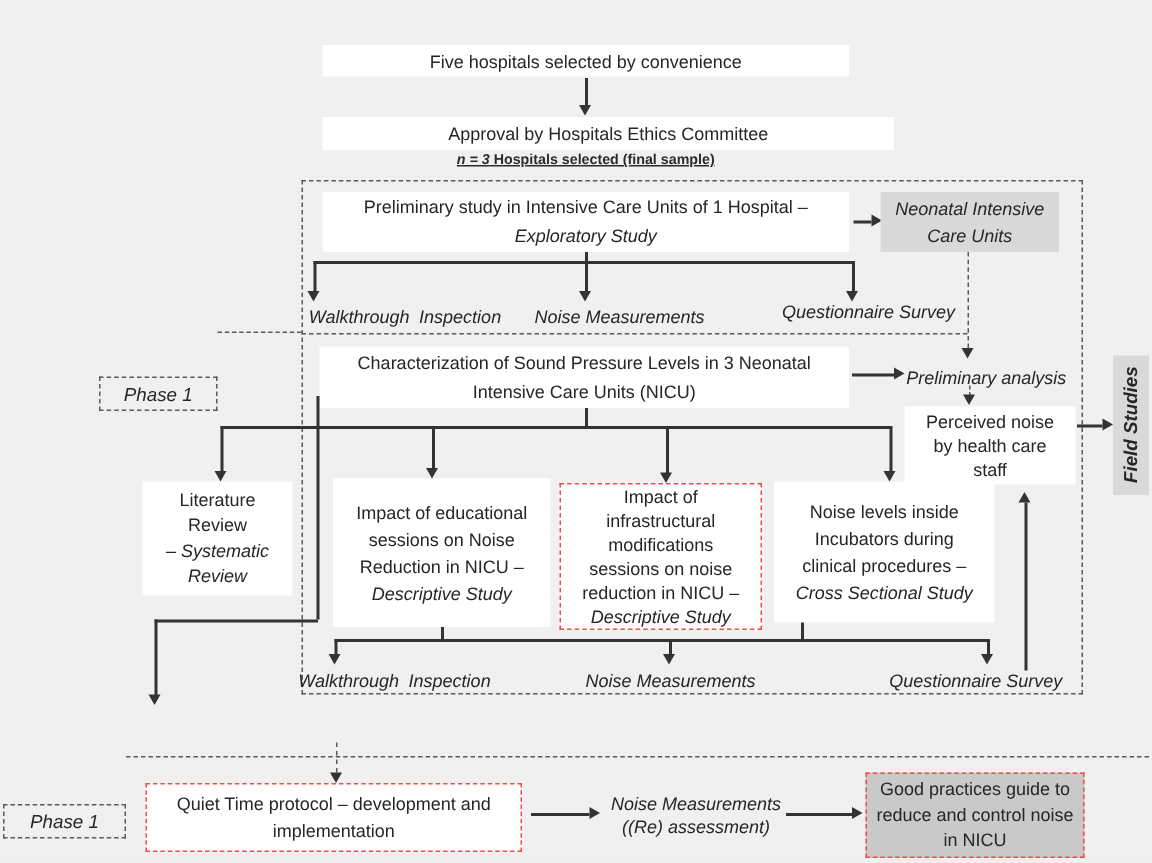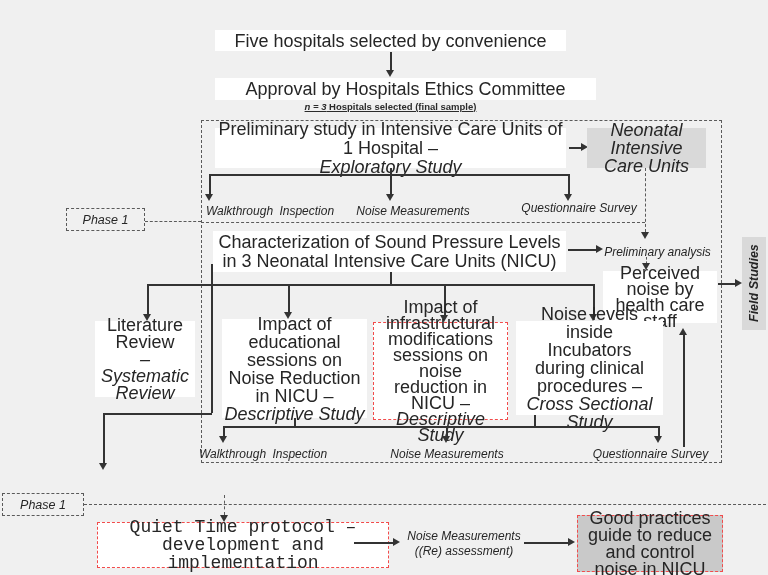--- a/index.html
+++ b/index.html
@@ -1,38 +1,38 @@
 <!DOCTYPE html>
 <html><head>
 <meta charset="utf-8">
 <style>
   html,body{margin:0;padding:0;}
   body{font-family:"Liberation Sans",sans-serif;background:#e8e8e8;}
   #stage{position:relative;width:768px;height:575px;background:#f0f0f0;overflow:hidden;color:#262626;}
   .bx{position:absolute;background:#fff;display:flex;flex-direction:column;align-items:center;justify-content:center;
-      text-align:center;font-size:18px;line-height:18px;color:#262626;box-sizing:border-box;}
+      text-align:center;font-size:12px;line-height:18px;color:#262626;box-sizing:border-box;}
   .gray{background:#d9d9d9;}
   .graydk{background:#c9c9c9;}
   .redb{border:1.5px dashed #f24b4b;}
   .it{font-style:italic;}
   .blk{display:block;}
   .lbl{position:absolute;font-style:italic;font-size:12px;line-height:14px;text-align:center;color:#262626;}
   .ws{word-spacing:3px;}
   .ln{position:absolute;background:#333;}
   .dh{position:absolute;height:0;border-top:1.4px dashed #5a5a5a;}
   .dv{position:absolute;width:0;border-left:1.4px dashed #5a5a5a;}
   .drect{position:absolute;border:1.4px dashed #5a5a5a;box-sizing:border-box;}
   .ah{position:absolute;width:0;height:0;}
   .ah.d{border-left:4.5px solid transparent;border-right:4.5px solid transparent;border-top:7px solid #333;}
   .ah.u{border-left:4.5px solid transparent;border-right:4.5px solid transparent;border-bottom:7px solid #333;}
   .ah.r{border-top:4.5px solid transparent;border-bottom:4.5px solid transparent;border-left:7px solid #333;}
   .note{position:absolute;font-size:9.5px;font-weight:700;text-align:center;color:#2b2b2b;}
   .vert{writing-mode:vertical-rl;transform:rotate(180deg);font-style:italic;font-weight:700;font-size:12.5px;}
   .phase{position:absolute;border:1.4px dashed #5a5a5a;display:flex;align-items:center;justify-content:center;
-         font-style:italic;font-size:12.5px;box-sizing:border-box;}
+         font-style:italic;font-size:12.5px;box-sizing:border-box;margin-top:43px;}
 </style>
 </head>
 <body>
 
 <div id="stage">
 
   <div class="drect" style="left:201px;top:120px;width:521px;height:343px;"></div>
   <div class="dh" style="left:201px;top:222px;width:444px;"></div>
   <div class="phase" style="left:66px;top:208px;width:79px;height:23px;">
       <span>Phase 1</span>
@@ -140,21 +140,21 @@
   <div class="lbl ws" style="left:197px;top:447px;width:132px;">Walkthrough Inspection</div>
   <div class="lbl" style="left:387px;top:447px;width:120px;">Noise Measurements</div>
   <div class="lbl" style="left:590px;top:447px;width:121px;">Questionnaire Survey</div>
 
   <div class="ln" style="left:683px;top:335px;width:1.5px;height:112px;"></div>
   <div class="ah u" style="left:679px;top:328px;"></div>
 
   <div class="dv" style="left:224px;top:495px;height:20px;"></div>
   <div class="ah d" style="left:220px;top:515px;"></div>
 
-  <div class="bx redb" style="left:97px;top:522px;width:292px;height:46px;line-height:18px;font-family:Liberation Mono, monospace;">
+  <div class="bx redb" style="left:97px;top:522px;width:251px;height:46px;line-height:18px;">
       <span style="width:240px;">Quiet Time protocol – development and implementation</span>
     </div>
   <div class="ln" style="left:354px;top:542px;width:39px;height:1.5px;"></div>
   <div class="ah r" style="left:393px;top:538px;"></div>
   <div class="lbl" style="left:406px;top:529px;width:116px;line-height:15px;">
     <span class="blk">Noise Measurements</span>
     <span class="blk">((Re) assessment)</span>
   </div>
   <div class="ln" style="left:524px;top:542px;width:44px;height:1.5px;"></div>
   <div class="ah r" style="left:568px;top:538px;"></div>

